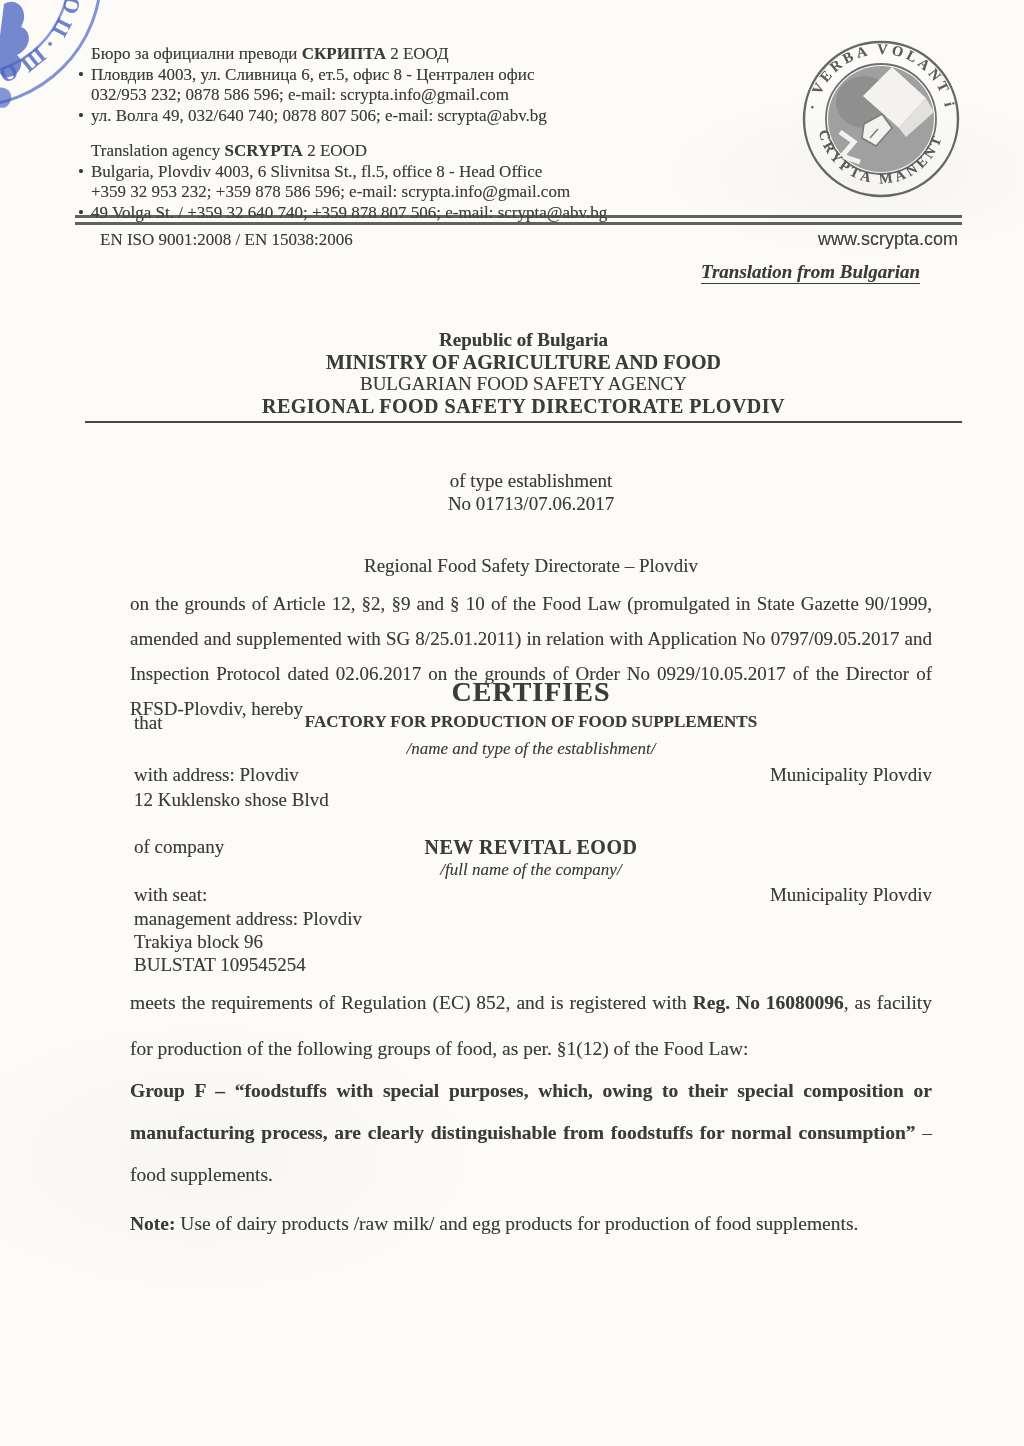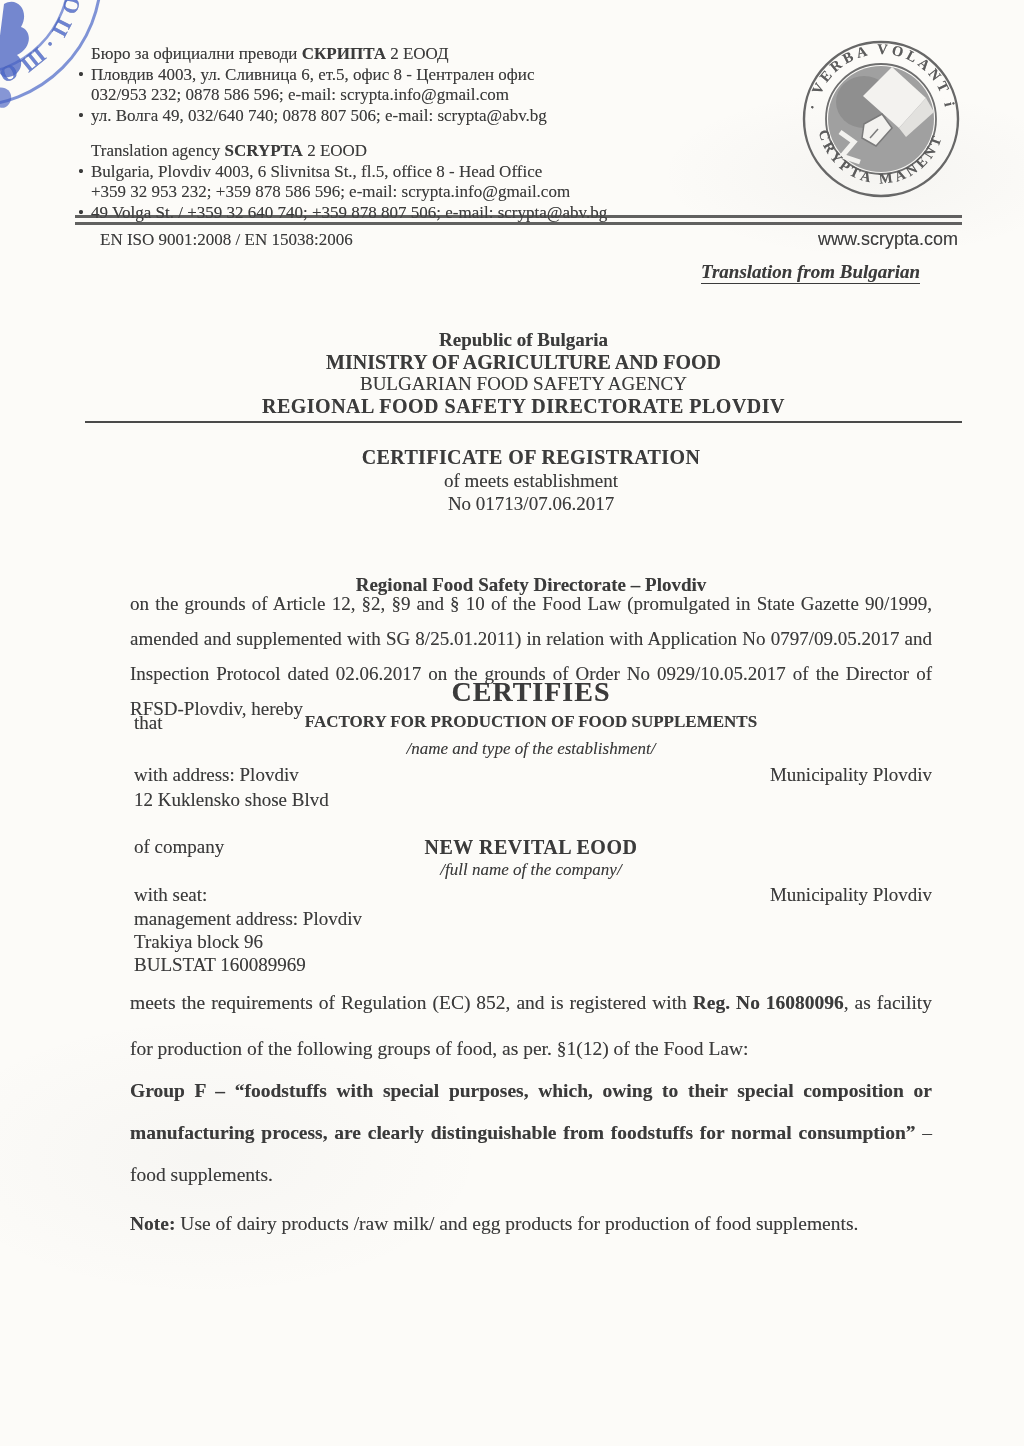--- a/index.html
+++ b/index.html
@@ -51,21 +51,21 @@
   .abs{position:absolute;left:0;right:0;}
   .ctr{text-align:center;}
   .jst{text-align:justify;}
   .row .lft{position:absolute;left:4px;top:0;}
   .row .rgt{position:absolute;right:0;top:0;}
 
   .cert-head{top:446px;font-size:20px;font-weight:bold;letter-spacing:.4px;}
   .cert-sub{top:470px;}
   .cert-no{top:493px;}
 
-  .dir-head{top:574px;font-weight:bold;}
+  .dir-head{top:555px;font-weight:normal;}
   .grounds{top:586px;line-height:35px;margin:0;}
   .certifies{top:676px;font-size:28px;font-weight:bold;letter-spacing:1px;}
   .that-row{top:712px;}
   .estab-name{font-weight:bold;font-size:17px;}
   .estab-cap{top:739px;font-size:17px;font-style:italic;}
   .addr-row{top:764px;}
   .addr2{top:789px;padding-left:4px;}
   .company-row{top:836px;}
   .company-name{font-weight:bold;font-size:20px;letter-spacing:.5px;}
   .company-cap{top:860px;font-size:17px;font-style:italic;}
@@ -148,22 +148,21 @@
 
   <div class="title-block">
     <div class="t1 bold">Republic of Bulgaria</div>
     <div class="t2 bold">MINISTRY OF AGRICULTURE AND FOOD</div>
     <div class="t3">BULGARIAN FOOD SAFETY AGENCY</div>
     <div class="t4 bold">REGIONAL FOOD SAFETY DIRECTORATE PLOVDIV</div>
   </div>
 
   <div class="content">
 
-    <div class="abs ctr cert-head">CERTIFICATE OF REGISTRATION</div>
-    <div class="abs ctr cert-sub">of meets establishment</div>
+    <div class="abs ctr cert-sub">of type establishment</div>
     <div class="abs ctr cert-no">No 01713/07.06.2017</div>
 
     <div class="abs ctr dir-head">Regional Food Safety Directorate – Plovdiv</div>
     <p class="abs jst grounds">on the grounds of Article 12, §2, §9 and § 10 of the Food Law (promulgated in State Gazette 90/1999, amended and supplemented with SG 8/25.01.2011) in relation with Application No 0797/09.05.2017 and Inspection Protocol dated 02.06.2017 on the grounds of Order No 0929/10.05.2017 of the Director of RFSD-Plovdiv, hereby</p>
 
     <div class="abs ctr certifies">CERTIFIES</div>
 
     <div class="abs row that-row">
       <span class="lft">that</span>
       <div class="ctr estab-name">FACTORY FOR PRODUCTION OF FOOD SUPPLEMENTS</div>
@@ -181,21 +180,21 @@
       <div class="ctr company-name">NEW REVITAL EOOD</div>
     </div>
     <div class="abs ctr company-cap">/full name of the company/</div>
 
     <div class="abs row seat-row">
       <span class="lft">with seat:</span>
       <span class="rgt">Municipality Plovdiv</span>
     </div>
     <div class="abs mgmt">management address: Plovdiv</div>
     <div class="abs blk">Trakiya block 96</div>
-    <div class="abs bulstat">BULSTAT 160089969</div>
+    <div class="abs bulstat">BULSTAT 109545254</div>
 
     <p class="abs jst meets"><span>meets the requirements of Regulation (EC) 852, and is registered with </span><span class="bold">Reg. No 16080096</span><span>, as facility for production of the following groups of food, as per. §1(12) of the Food Law:</span></p>
 
     <p class="abs jst groupf"><span>Group F – “foodstuffs with special purposes, which, owing to their special composition or manufacturing process, are clearly distinguishable from foodstuffs for normal consumption”</span><span class="tail"> – food supplements.</span></p>
 
     <div class="abs note"><span class="bold">Note:</span><span> Use of dairy products /raw milk/ and egg products for production of food supplements.</span></div>
 
   </div>
 </div>
 

